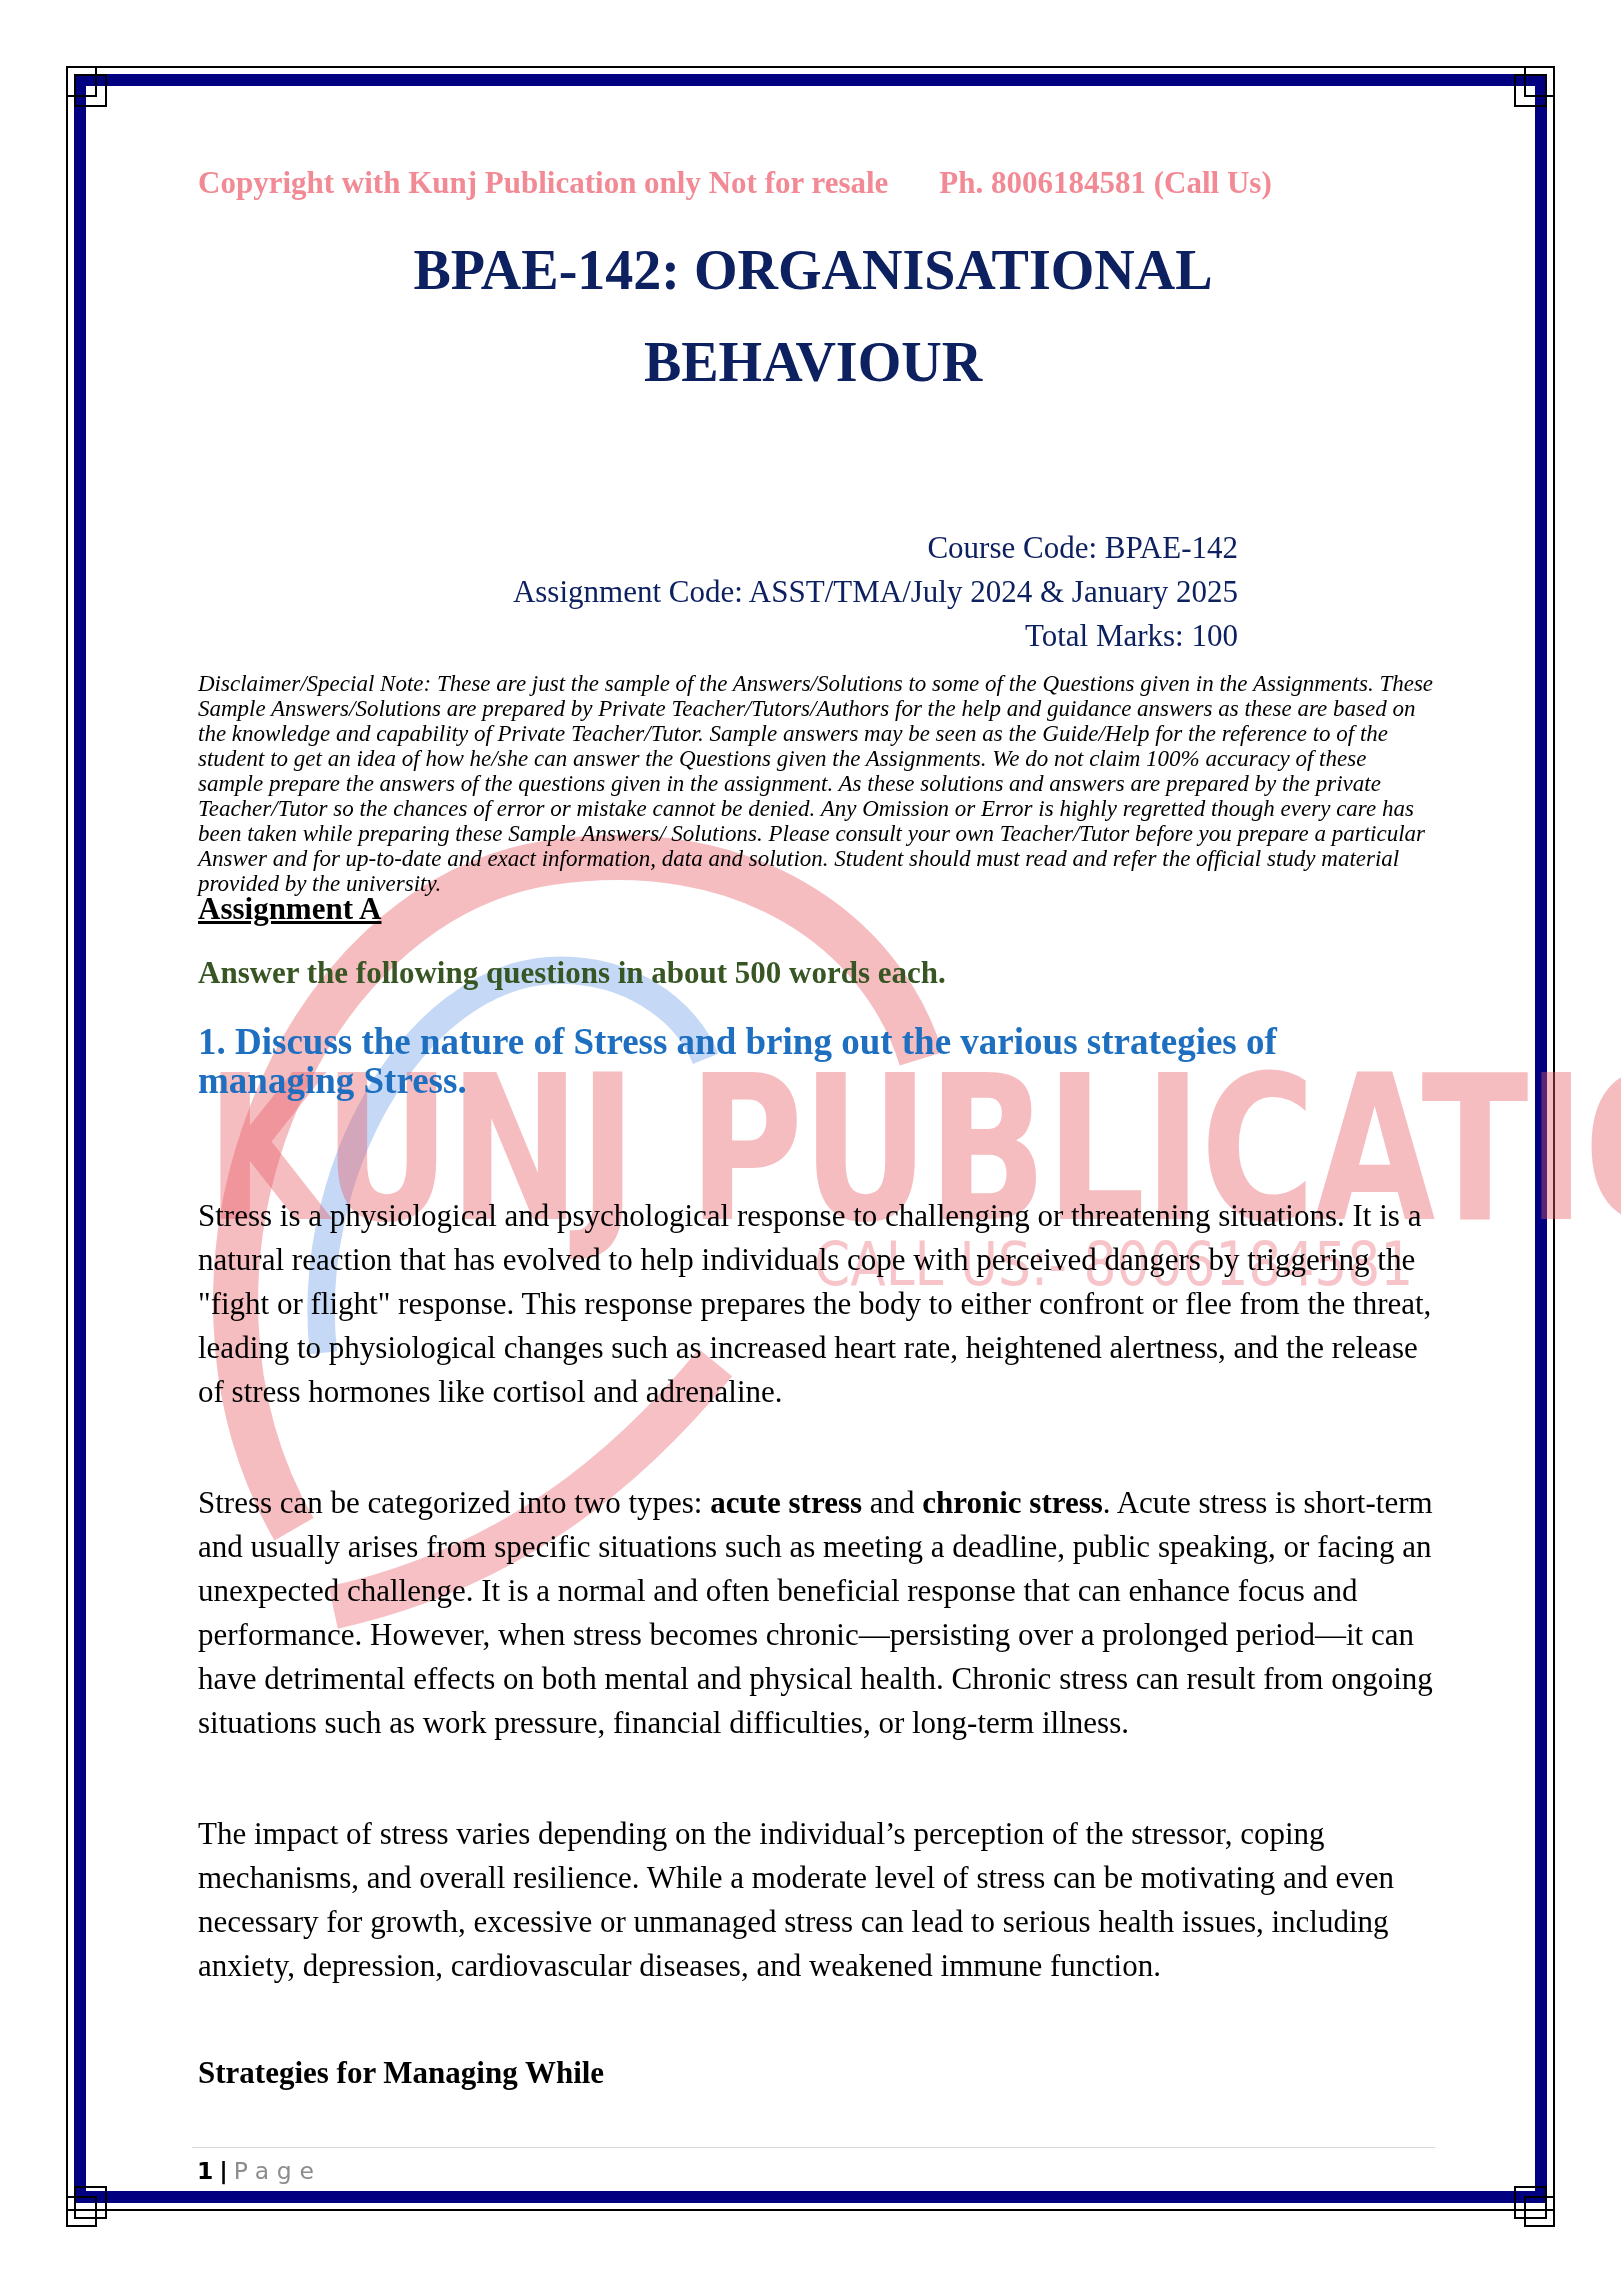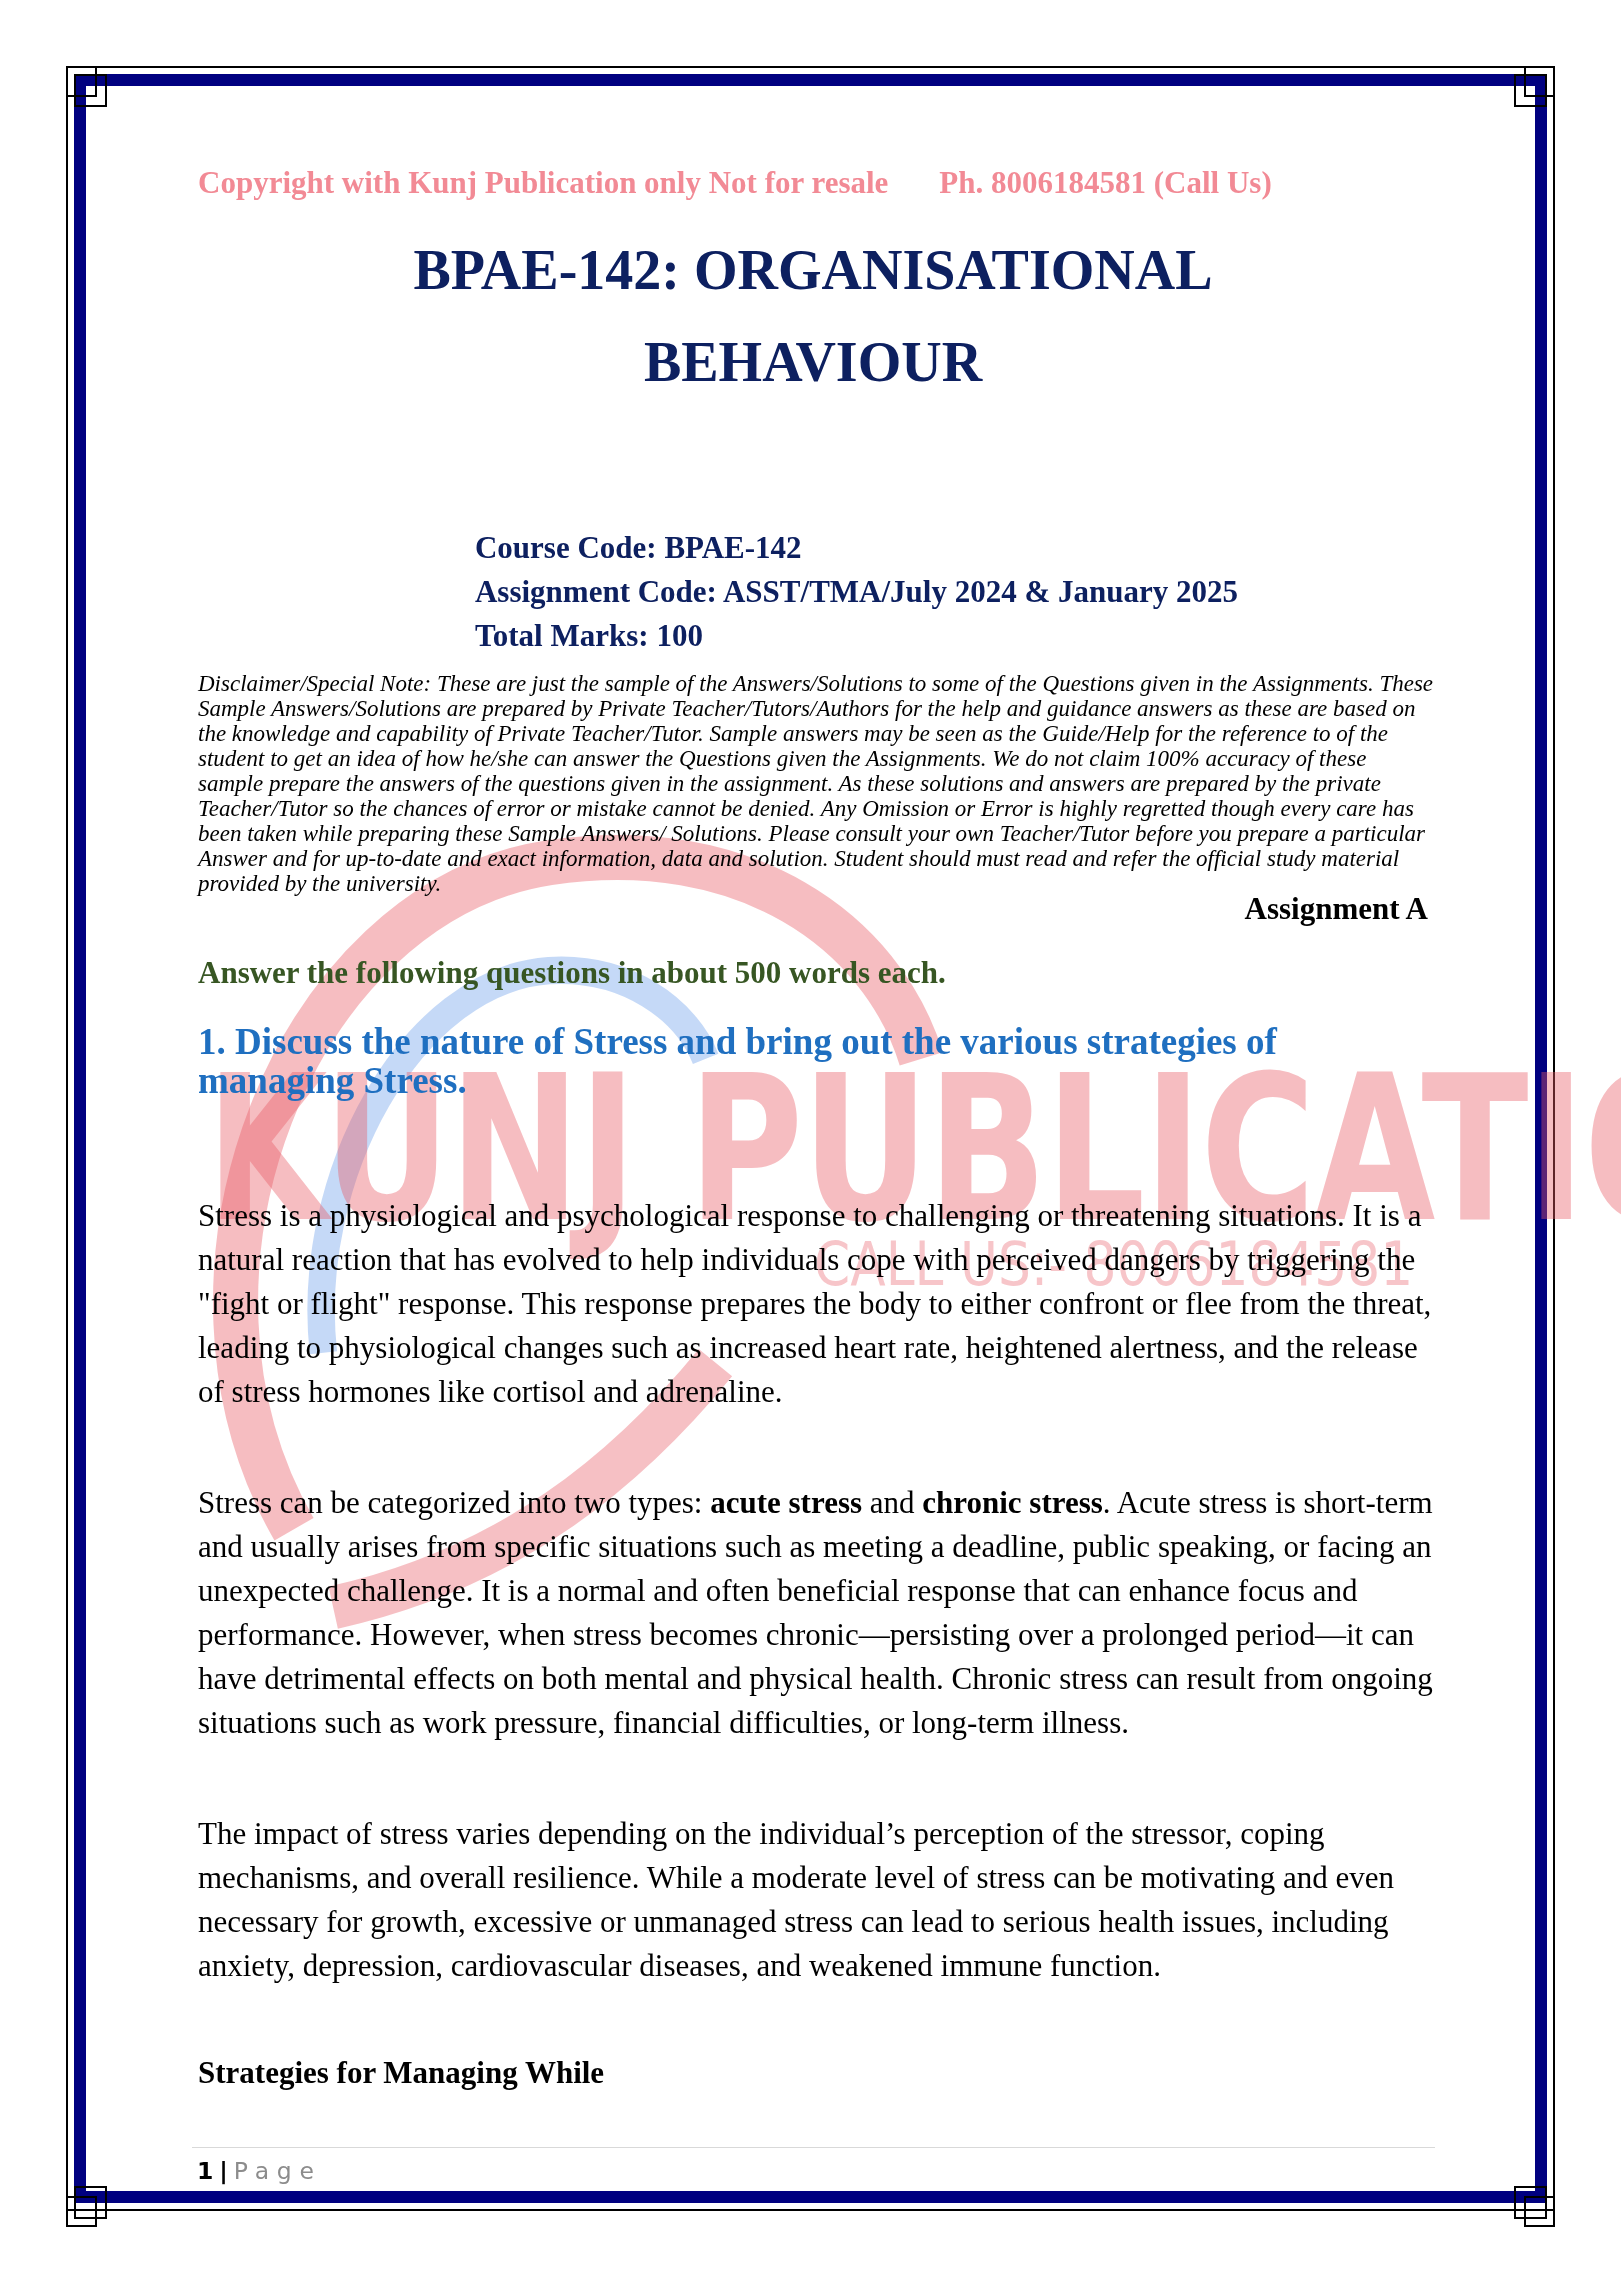--- a/index.html
+++ b/index.html
@@ -23,25 +23,25 @@
     .wm-text { position: absolute; left: 206px; top: 1049px; font-family: "DejaVu Sans", "Liberation Sans", sans-serif; font-weight: bold; font-size: 201px; letter-spacing: -2px; color: rgba(232, 90, 100, 0.40); transform: scaleX(0.78); transform-origin: left top; white-space: nowrap; line-height: 1; }
     .wm-call { position: absolute; left: 814px; top: 1233px; font-family: "DejaVu Sans", "Liberation Sans", sans-serif; font-size: 61px; color: rgba(232, 90, 100, 0.35); transform: scaleX(0.85); transform-origin: left top; white-space: nowrap; line-height: 1; }
 
     .content { position: absolute; left: 0; top: 0; width: 1426px; height: 2293px; z-index: 1; margin-top: 28px; }
 
     .copyright { position: absolute; left: 198px; top: 137px; width: 1235px; font-weight: bold; font-size: 31px; color: #f28a95; white-space: nowrap; }
     .copyright .phone { margin-left: 51px; }
 
     .title { position: absolute; left: 198px; top: 196px; width: 1230px; text-align: center; font-weight: bold; font-size: 56px; line-height: 92px; color: #0d2060; }
 
-    .meta { position: absolute; right: 188px; top: 498px; font-weight: bold; font-size: 31px; line-height: 44px; color: #0d2060; }
+    .meta { position: absolute; right: 188px; top: 498px; text-align: right; font-weight: normal; font-size: 31px; line-height: 44px; color: #0d2060; }
 
     .disclaimer { position: absolute; left: 198px; top: 643px; width: 1237px; font-style: italic; font-size: 23px; line-height: 25px; color: #000; }
 
-    .assign-head { position: absolute; left: 198px; top: 863px; width: 1230px; text-align: right; font-weight: bold; font-size: 31px; color: #000; }
+    .assign-head { position: absolute; left: 198px; top: 863px; width: 1230px; text-align: left; font-weight: bold; font-size: 31px; text-decoration: underline; color: #000; }
 
     .instruction { position: absolute; left: 198px; top: 927px; font-weight: bold; font-size: 31px; color: #375623; }
 
     .question { position: absolute; left: 198px; top: 994px; width: 1235px; font-weight: bold; font-size: 37px; line-height: 39px; color: #1f6fc0; }
 
     .h-section { position: absolute; left: 198px; font-weight: bold; font-size: 31px; color: #000; }
 
     .para { position: absolute; left: 198px; width: 1245px; font-size: 31px; line-height: 44px; color: #000; }
 
     .footer-line { position: absolute; left: 192px; top: 2119px; width: 1243px; height: 0; border-top: 1px solid #d9d9d9; }

